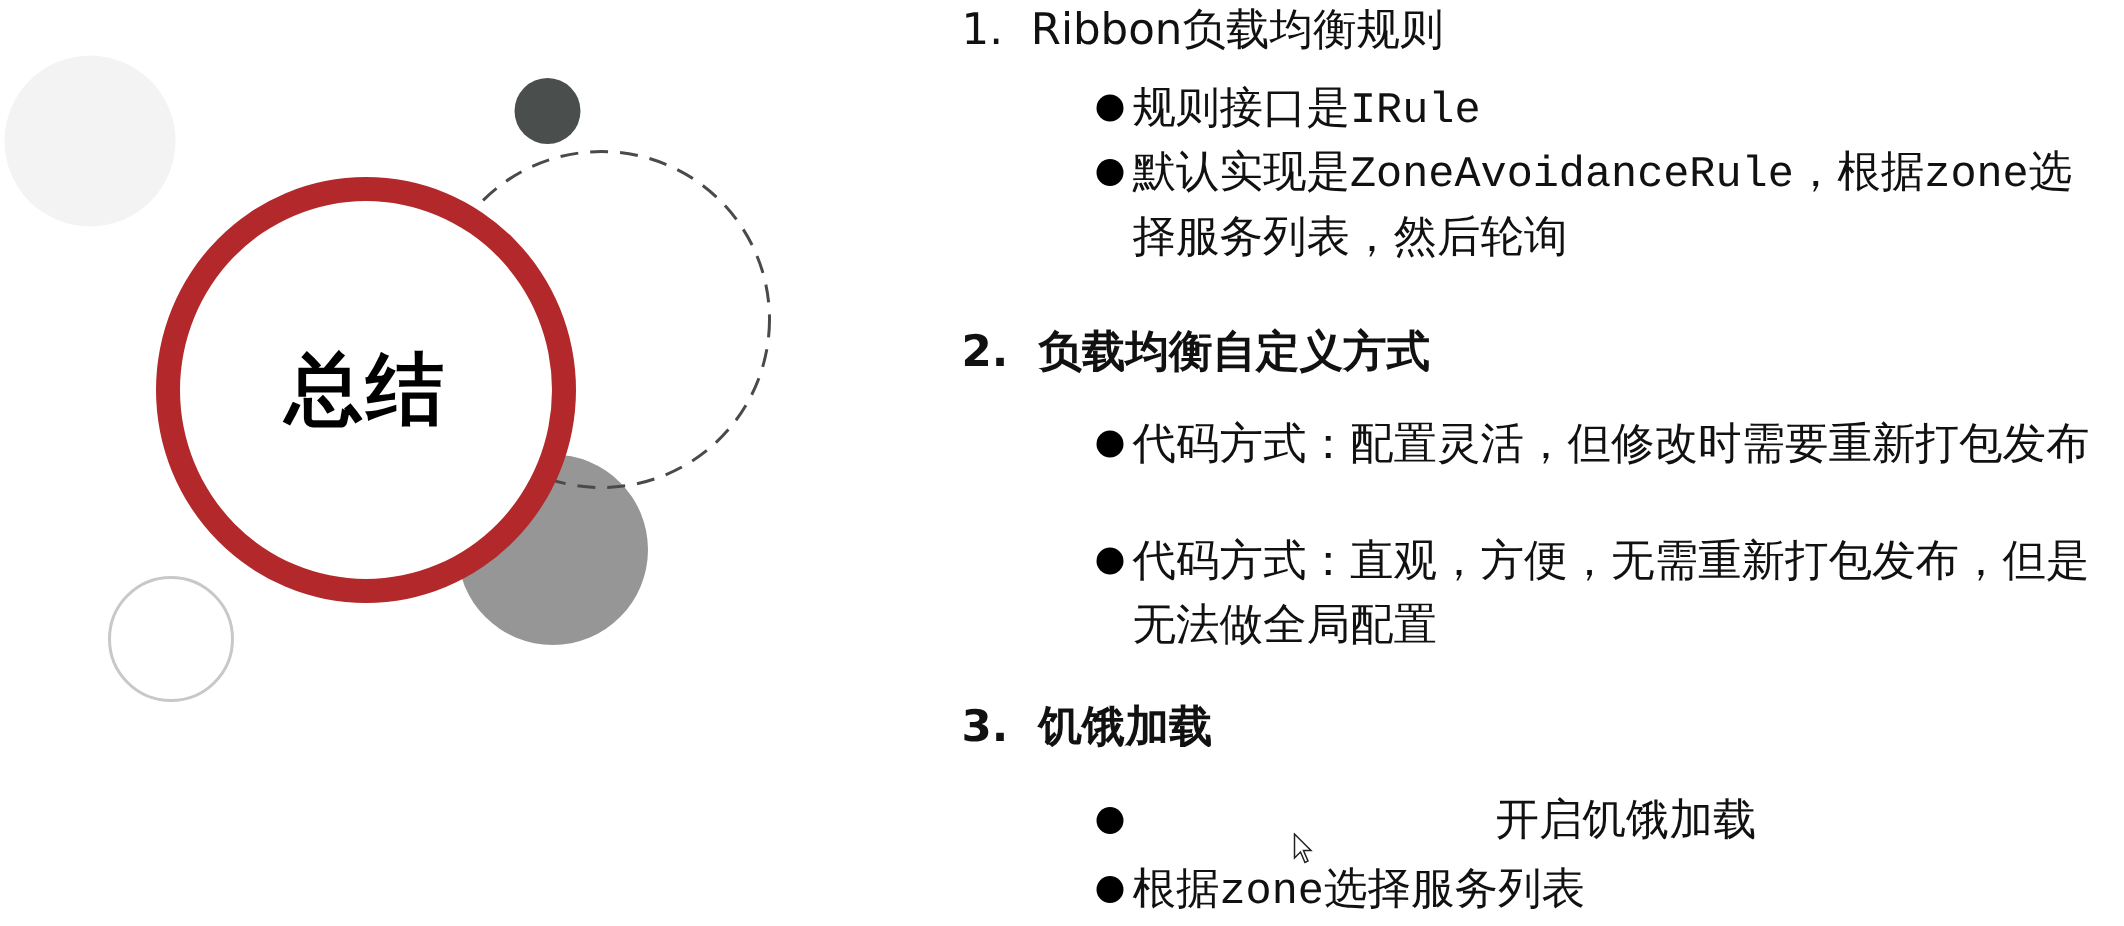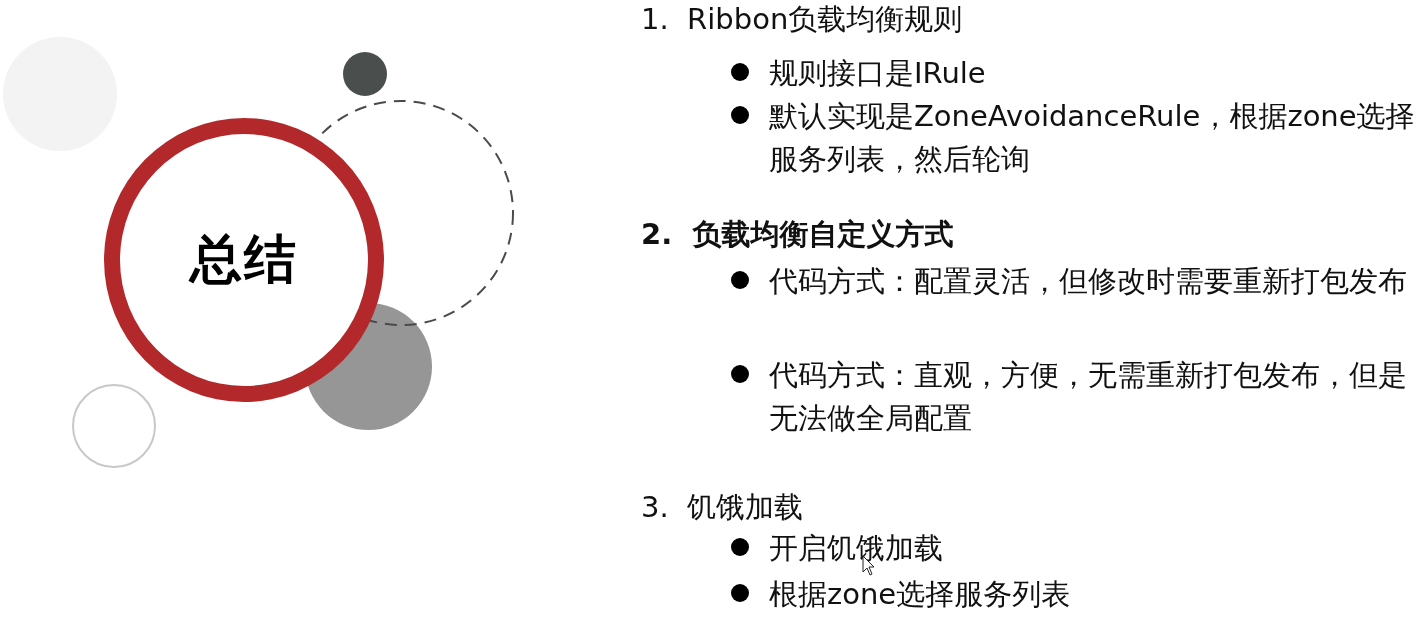--- a/index.html
+++ b/index.html
@@ -13,21 +13,21 @@
   #c-dashed { position:absolute; left:286px; top:98px; width:230px; height:230px; }
   #c-red { left:104px; top:118px; width:280px; height:284px; border:16px solid #b3292b; background:#fff; }
   #title { position:absolute; left:104px; top:118px; width:280px; height:284px;
            display:flex; align-items:center; justify-content:center;
            font-size:52px; font-weight:bold; color:#000; letter-spacing:2px; }
 
   #content { position:absolute; left:641px; top:0; width:775px; }
   .section-head { position:absolute; font-size:29px; white-space:nowrap; color:#111;text-align:right; }
   .bullet { position:absolute; left:92px; font-size:29px; line-height:43px; color:#111; width:680px; }
   .bullet .dot { position:absolute; left:-2px; top:11px; width:18px; height:18px; border-radius:50%; background:#000; }
-  .bullet .txt { display:block; margin-left:36px; }
+  .bullet .txt { display:block; margin-left:22px;font-family:Liberation Mono, monospace; }
   .cursor { position:absolute; left:862px; top:555px; width:14px; height:22px; }
 </style>
 </head>
 <body>
 
 <div class="circle" id="c-light"></div>
 <div class="circle" id="c-dark"></div>
 <div class="circle" id="c-grey"></div>
 <svg id="c-dashed" viewBox="0 0 230 230">
   <circle cx="115" cy="115" r="112" fill="none" stroke="#4a4a4a" stroke-width="2" stroke-dasharray="12 8"></circle>
@@ -46,33 +46,33 @@
     <span class="txt">规则接口是IRule</span>
   </div>
   <div class="bullet" style="top:95px; width:690px;">
     <span class="dot"></span>
     <span class="txt" style="width:650px;">默认实现是ZoneAvoidanceRule，根据zone选择服务列表，然后轮询</span>
   </div>
 
   <div class="section-head" style="left:0; top:215px;font-weight:bold;">
     <span>2.</span>&nbsp;&nbsp;<span>负载均衡自定义方式</span>
   </div>
-  <div class="bullet" style="top:260px;">
+  <div class="bullet" style="top:276px;">
     <span class="dot"></span>
     <span class="txt" style="width:640px;">代码方式：配置灵活，但修改时需要重新打包发布</span>
   </div>
   <div class="bullet" style="top:354px;">
     <span class="dot"></span>
     <span class="txt" style="width:640px;">代码方式：直观，方便，无需重新打包发布，但是无法做全局配置</span>
   </div>
 
-  <div class="section-head" style="left:0; top:488px;">
+  <div class="section-head" style="left:0; top:465px;font-weight:bold;">
     <span>3.</span>&nbsp;&nbsp;<span>饥饿加载</span>
   </div>
-  <div class="bullet" style="top:527px;">
+  <div class="bullet" style="top:527px;text-align:center;">
     <span class="dot"></span>
     <span class="txt">开启饥饿加载</span>
   </div>
   <div class="bullet" style="top:573px;">
     <span class="dot"></span>
     <span class="txt">根据zone选择服务列表</span>
   </div>
 </div>
 
 <svg class="cursor" viewBox="0 0 14 22">

